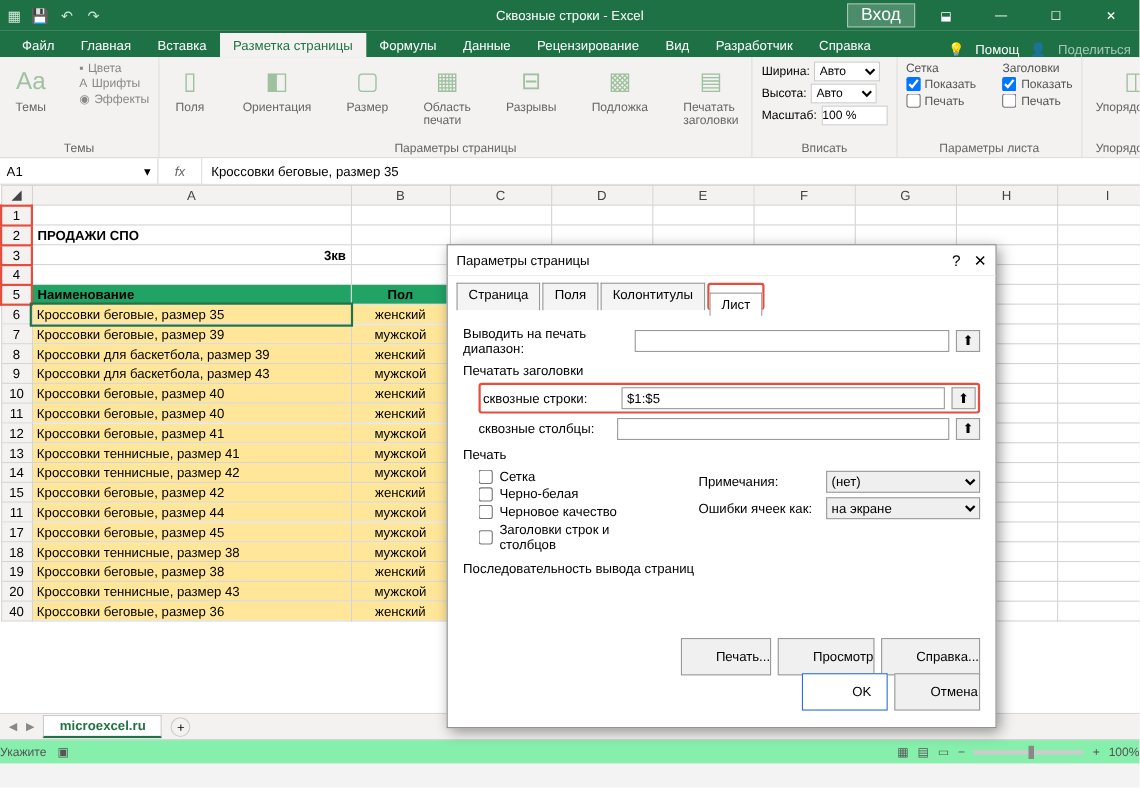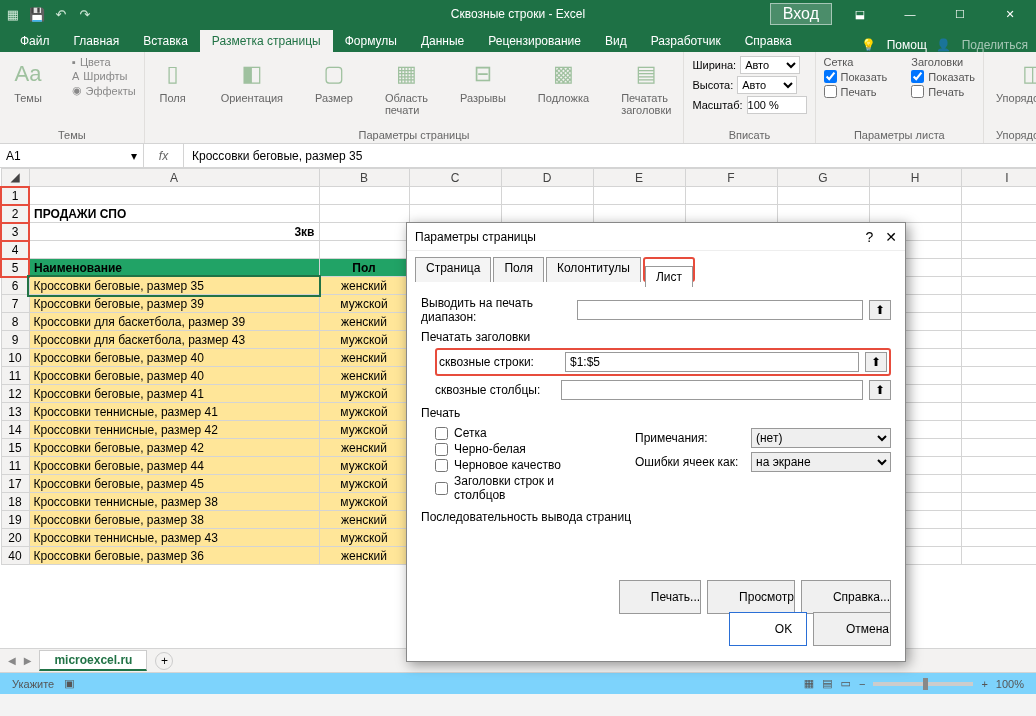--- a/index.html
+++ b/index.html
@@ -79,21 +79,21 @@
 .red-box{border:2px solid #e74c3c;border-radius:3px;}
 select.combo{border:1px solid #999;height:20px;font-size:12px;width:140px;}
 
 
 .sheettabs{height:24px;background:#f3f2f1;border-top:1px solid #d4d4d4;display:flex;align-items:center;padding:0 8px;gap:8px;}
 .st-nav{color:#888;font-size:10px;}
 .stab{background:#fff;border:1px solid #ccc;border-bottom:2px solid #217346;padding:2px 14px;font-size:12px;font-weight:bold;color:#217346;}
 .addsheet{width:18px;height:18px;border:1px solid #ccc;border-radius:50%;display:flex;align-items:center;justify-content:center;}
 
 
-.status{height:22px;background:#7dd3fc;border-top:1px solid #d4d4d4;display:flex;align-items:center;padding:0 12px;font-size:11px;color:#555;}
+.status{height:22px;background:#86efac;border-top:1px solid #d4d4d4;display:flex;align-items:center;padding:0 0;font-size:11px;color:#555;}
 .status .right{margin-left:auto;display:flex;gap:8px;align-items:center;}
 .zoom-slider{width:100px;height:4px;background:#ccc;position:relative;}
 .zoom-slider::after{content:"";position:absolute;left:50%;top:-4px;width:5px;height:12px;background:#888;}
 </style>
 </head>
 <body>
 
 <div class="titlebar">
   <div class="qat">
     <span class="icon">▦</span>

